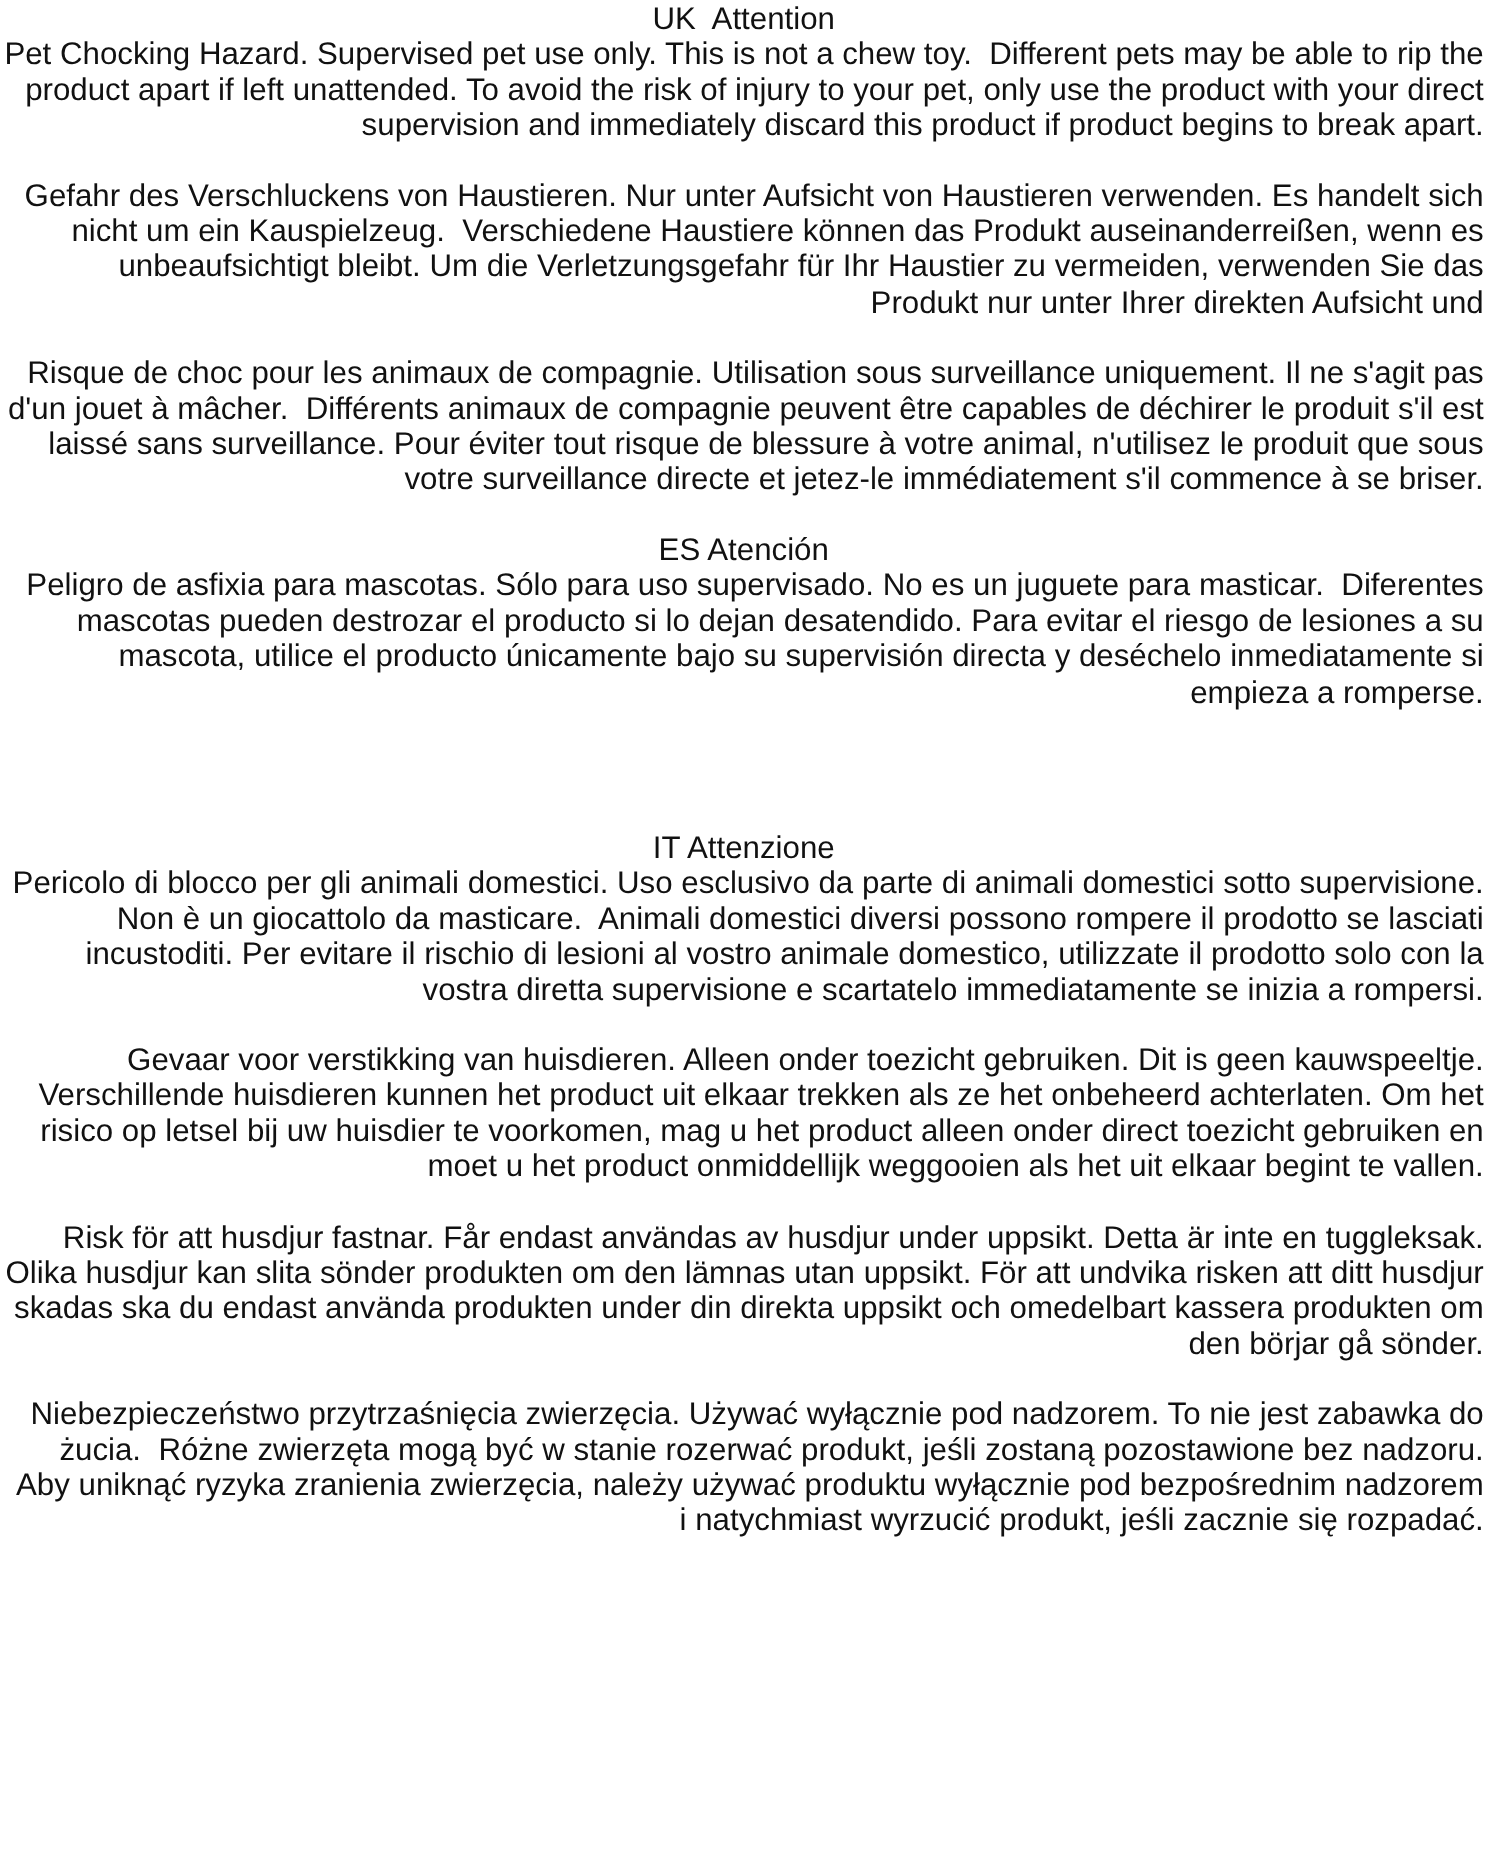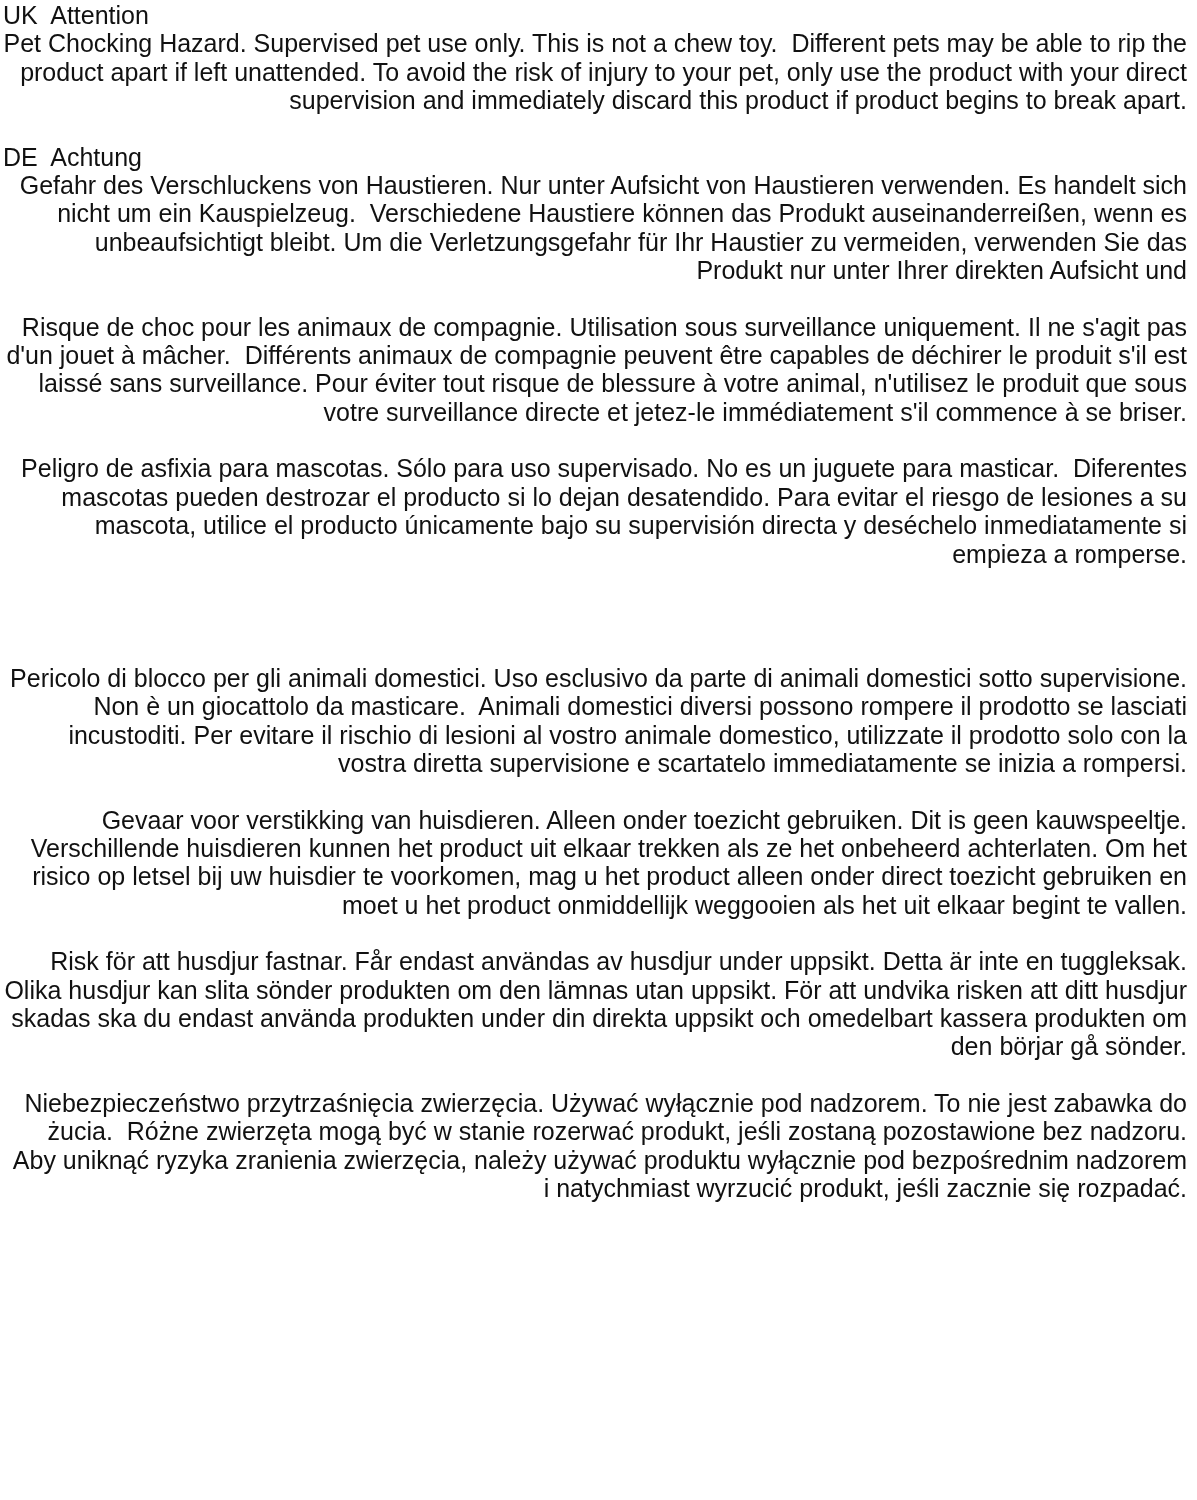--- a/index.html
+++ b/index.html
@@ -20,51 +20,53 @@
     padding: 1px 10px 0 3px;
   }
   .section {
     margin: 0 0 28px 0;
   }
   .section.after-big-gap {
     margin-top: 96px;
   }
   .section-header {
     white-space: pre-wrap;
+    text-align: center;
   }
   .section-body {
     margin: 0;
     white-space: pre-wrap;
     text-align: right;
   }
 </style>
 </head>
 <body>
 
 <div class="page">
 
   <div class="section">
     <div class="section-header">UK  Attention</div>
     <p class="section-body">Pet Chocking Hazard. Supervised pet use only. This is not a chew toy.  Different pets may be able to rip the product apart if left unattended. To avoid the risk of injury to your pet, only use the product with your direct supervision and immediately discard this product if product begins to break apart.</p>
   </div>
 
   <div class="section">
-    <div class="section-header">DE  Achtung</div>
     <p class="section-body">Gefahr des Verschluckens von Haustieren. Nur unter Aufsicht von Haustieren verwenden. Es handelt sich nicht um ein Kauspielzeug.  Verschiedene Haustiere können das Produkt auseinanderreißen, wenn es unbeaufsichtigt bleibt. Um die Verletzungsgefahr für Ihr Haustier zu vermeiden, verwenden Sie das Produkt nur unter Ihrer direkten Aufsicht und</p>
   </div>
 
   <div class="section">
     <p class="section-body">Risque de choc pour les animaux de compagnie. Utilisation sous surveillance uniquement. Il ne s'agit pas d'un jouet à mâcher.  Différents animaux de compagnie peuvent être capables de déchirer le produit s'il est laissé sans surveillance. Pour éviter tout risque de blessure à votre animal, n'utilisez le produit que sous votre surveillance directe et jetez-le immédiatement s'il commence à se briser.</p>
   </div>
 
   <div class="section">
+    <div class="section-header">ES Atención</div>
     <p class="section-body">Peligro de asfixia para mascotas. Sólo para uso supervisado. No es un juguete para masticar.  Diferentes mascotas pueden destrozar el producto si lo dejan desatendido. Para evitar el riesgo de lesiones a su mascota, utilice el producto únicamente bajo su supervisión directa y deséchelo inmediatamente si empieza a romperse.</p>
   </div>
 
   <div class="section after-big-gap">
+    <div class="section-header">IT Attenzione</div>
     <p class="section-body">Pericolo di blocco per gli animali domestici. Uso esclusivo da parte di animali domestici sotto supervisione. Non è un giocattolo da masticare.  Animali domestici diversi possono rompere il prodotto se lasciati incustoditi. Per evitare il rischio di lesioni al vostro animale domestico, utilizzate il prodotto solo con la vostra diretta supervisione e scartatelo immediatamente se inizia a rompersi.</p>
   </div>
 
   <div class="section">
     <p class="section-body">Gevaar voor verstikking van huisdieren. Alleen onder toezicht gebruiken. Dit is geen kauwspeeltje.  Verschillende huisdieren kunnen het product uit elkaar trekken als ze het onbeheerd achterlaten. Om het risico op letsel bij uw huisdier te voorkomen, mag u het product alleen onder direct toezicht gebruiken en moet u het product onmiddellijk weggooien als het uit elkaar begint te vallen.</p>
   </div>
 
   <div class="section">
     <p class="section-body">Risk för att husdjur fastnar. Får endast användas av husdjur under uppsikt. Detta är inte en tuggleksak.  Olika husdjur kan slita sönder produkten om den lämnas utan uppsikt. För att undvika risken att ditt husdjur skadas ska du endast använda produkten under din direkta uppsikt och omedelbart kassera produkten om den börjar gå sönder.</p>
   </div>

